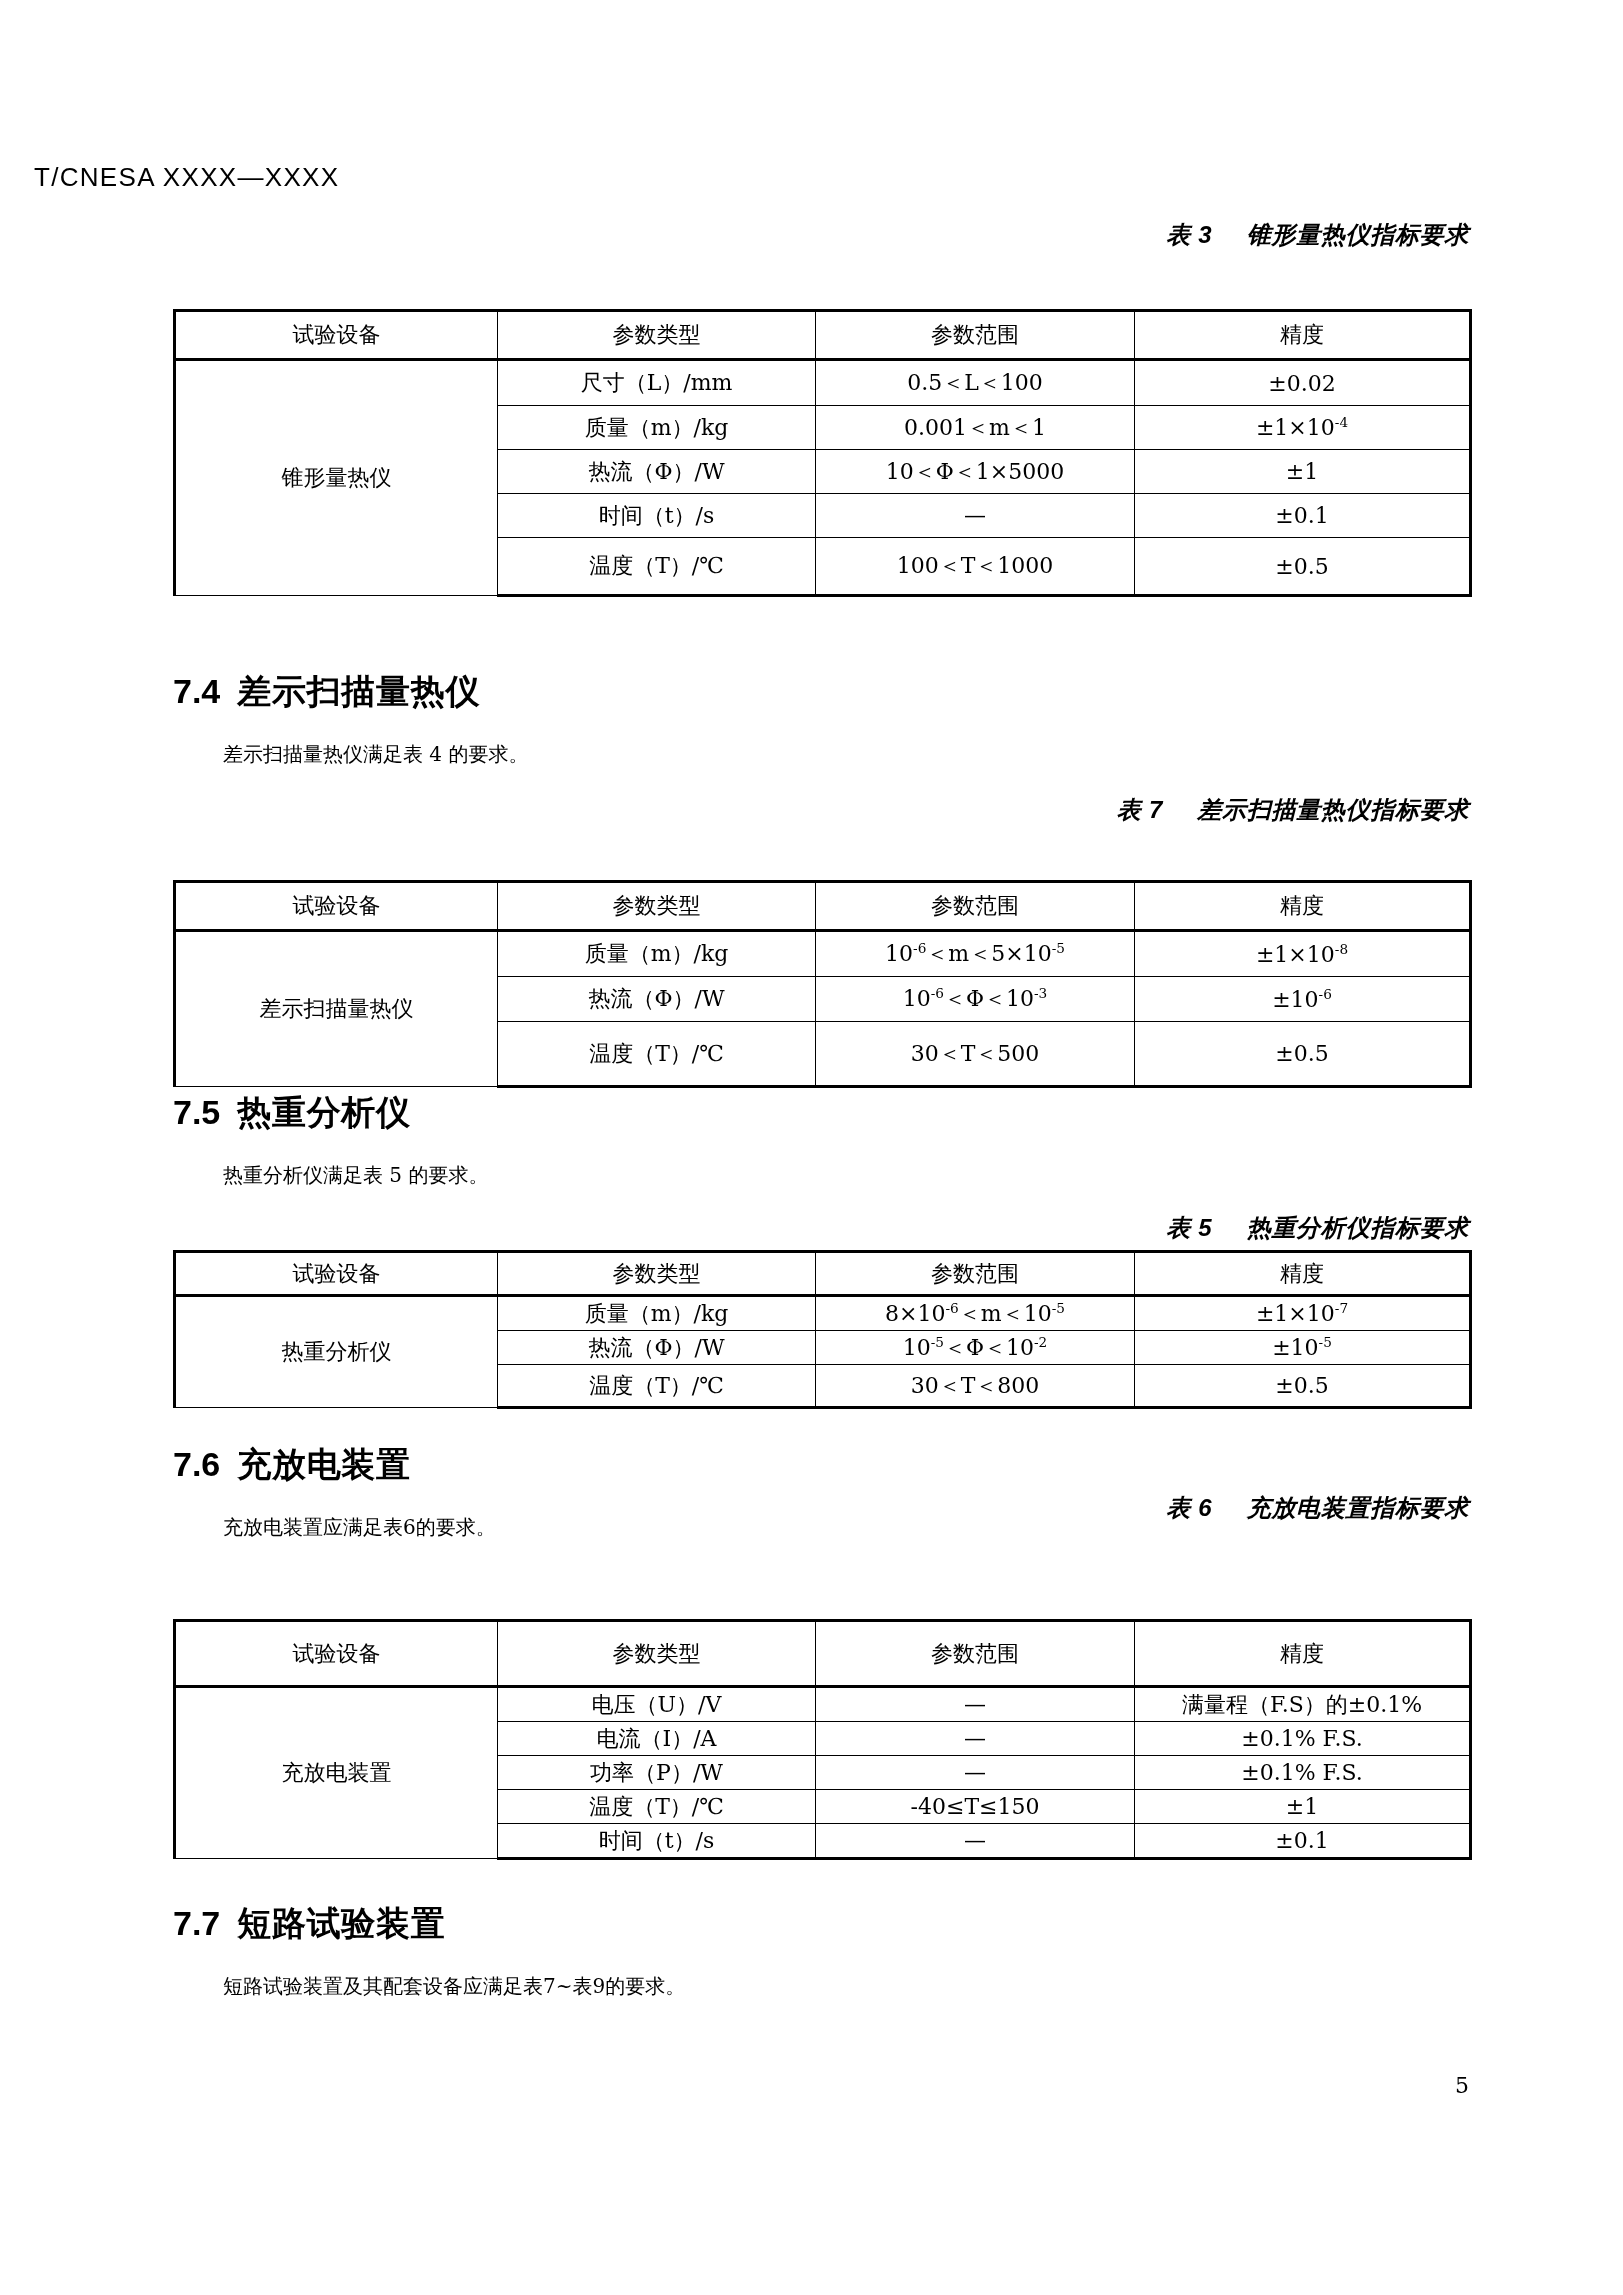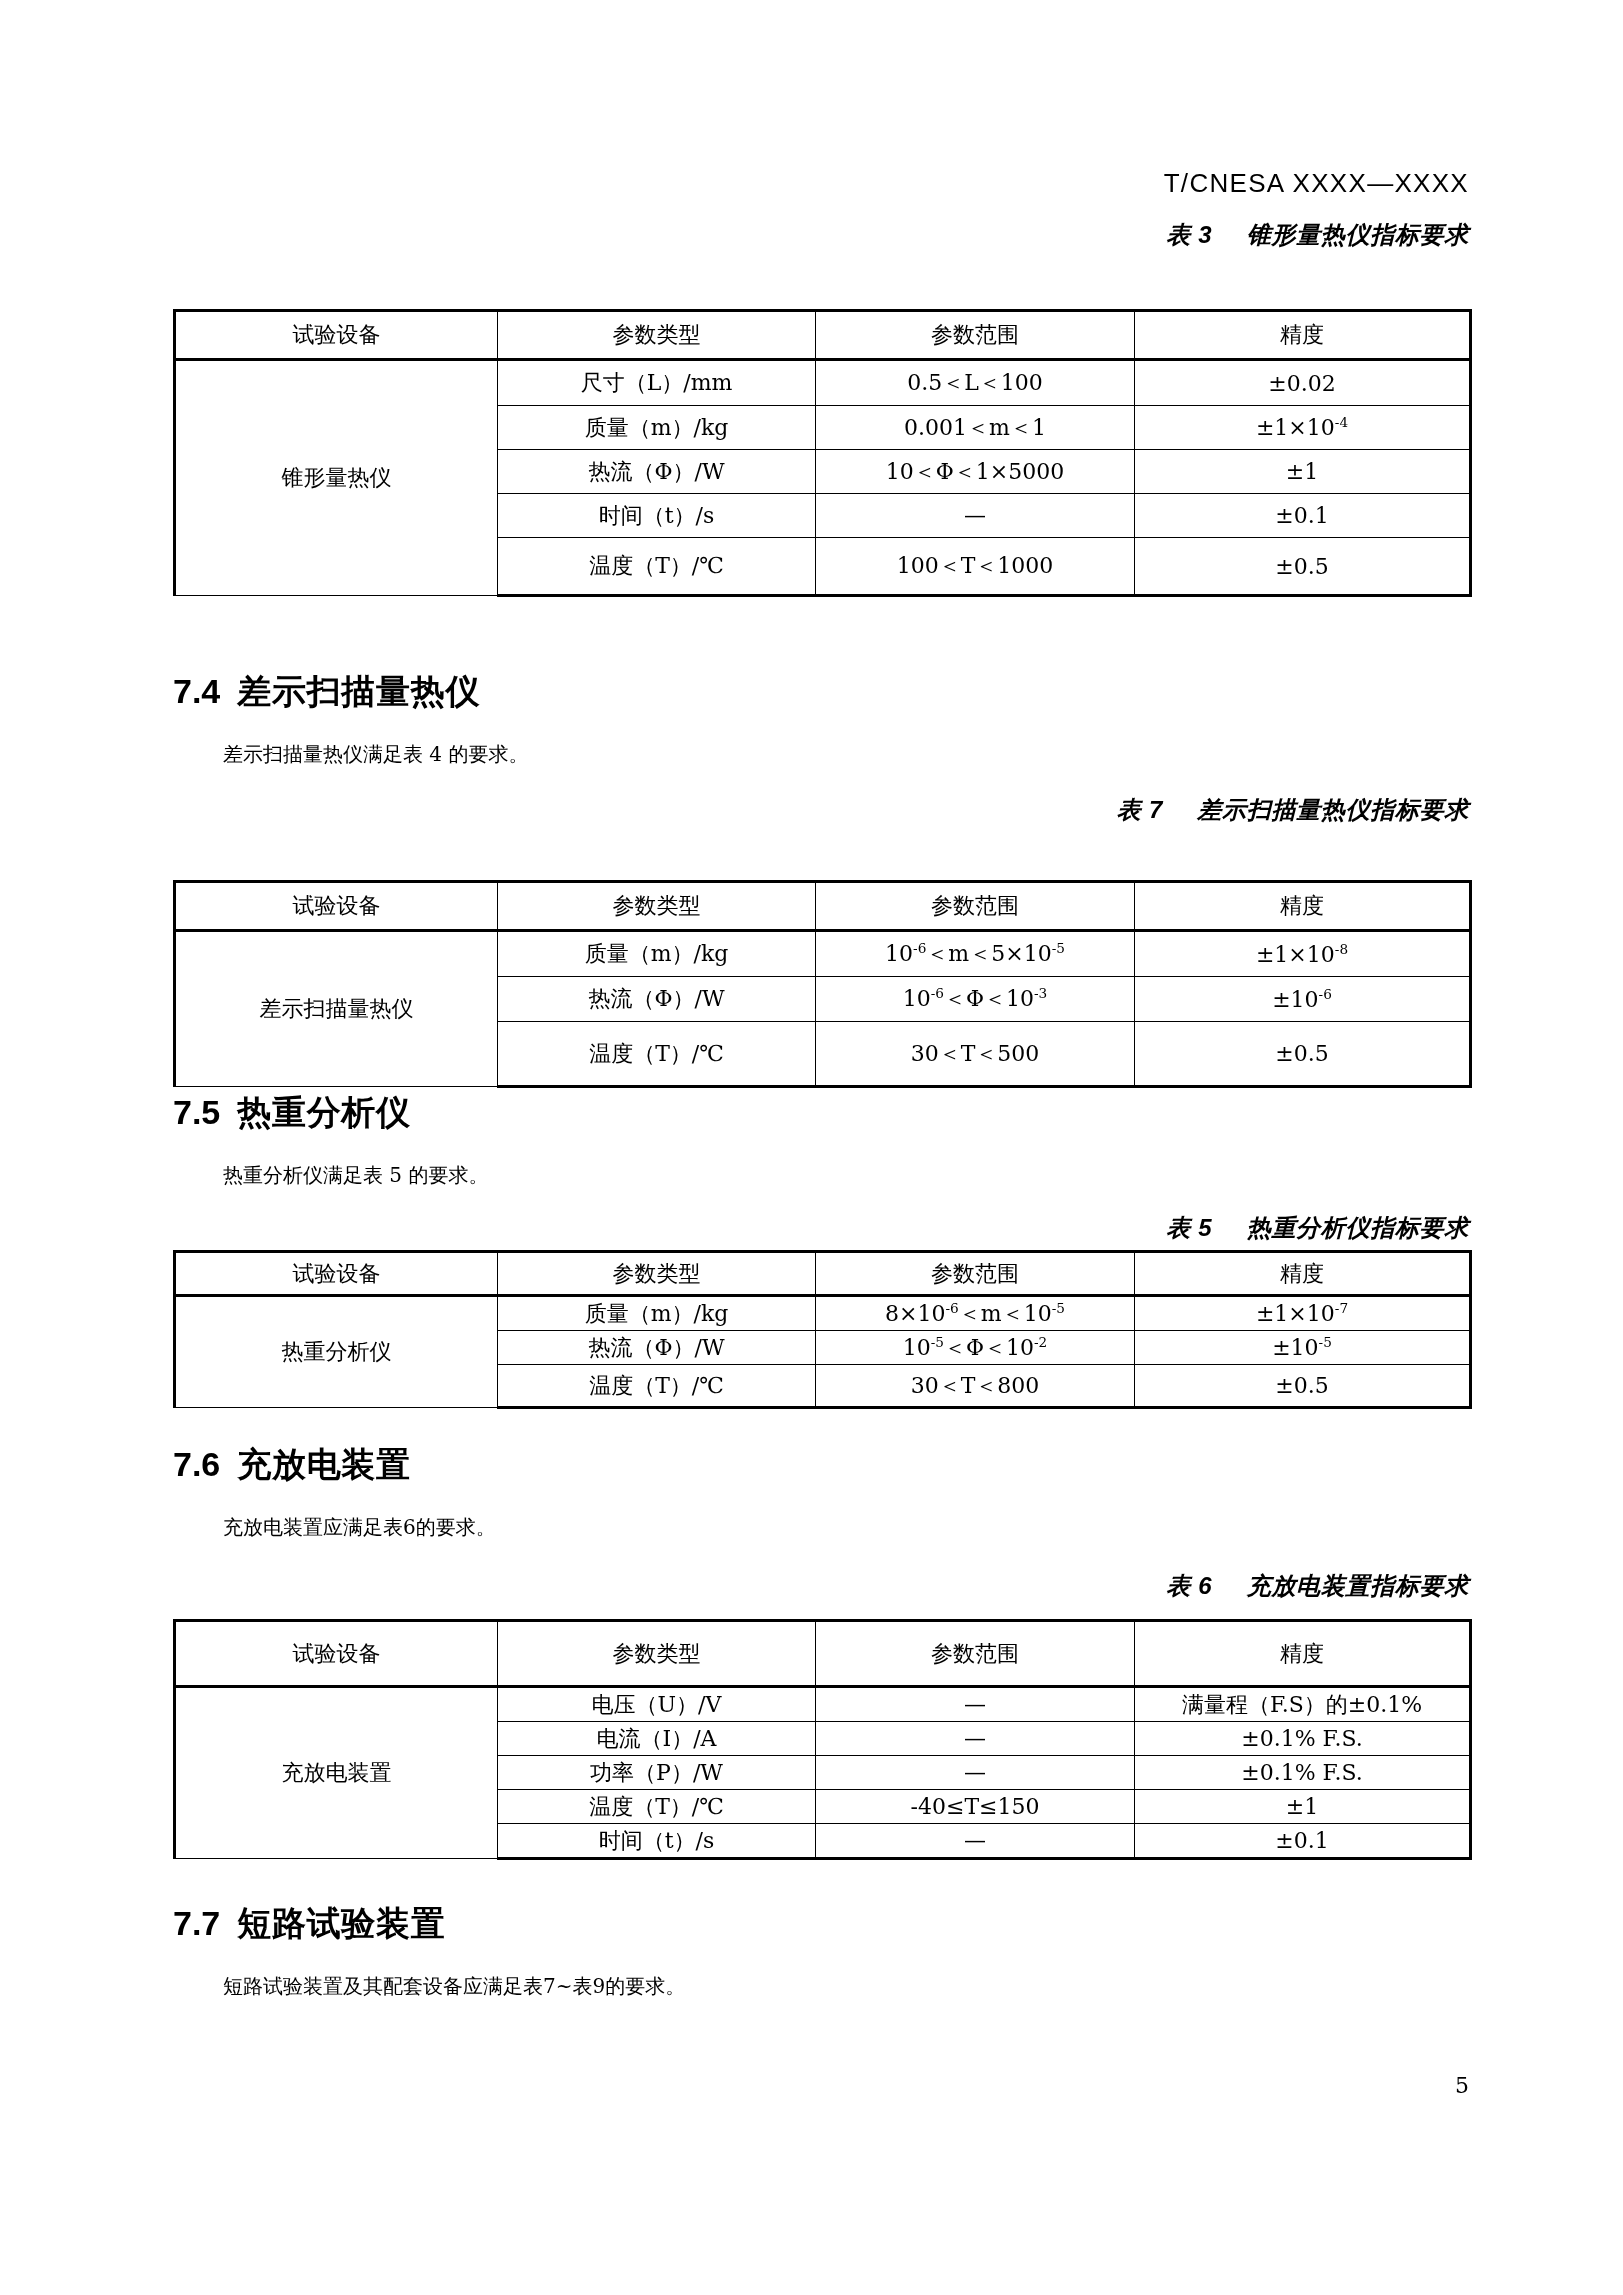--- a/index.html
+++ b/index.html
@@ -14,22 +14,21 @@
   .page {
     position:absolute;
     left:0; top:0;
     width:1623px; height:2295px;
     box-sizing:border-box;
   }
   
   .doc-header {
     position:absolute;
     left:0; right:154px;
-    top:168px;
-    text-align:right;
+    top:162px;
     font-family:"Liberation Sans","DejaVu Sans",sans-serif;
     font-size:26px;
     letter-spacing:1.3px;
     white-space:nowrap;
     padding-left:34px;
   }
   
   .content { position:absolute; left:173px; top:0; width:1296px; }
   .table-caption {
     text-align:right;
@@ -256,21 +255,21 @@
     </table>
   </div>
 
   <div class="content" style="top:1442px;">
     <div class="sec-head">
       <span class="num">7.6</span><span class="ttl">充放电装置</span>
     </div>
     <div class="sec-body" style="margin-top:23.6px;">充放电装置应满足表6的要求。</div>
   </div>
 
-  <div class="content" style="top:1570px;">
+  <div class="content" style="top:1492px;">
     <div class="table-caption">
       <span>表 6</span>
       <span style="display:inline-block;width:19.6px;"></span>
       <span>充放电装置指标要求</span>
     </div>
   </div>
 
   <div class="content" style="top:1619px;">
     <table class="spec">
       <colgroup>

